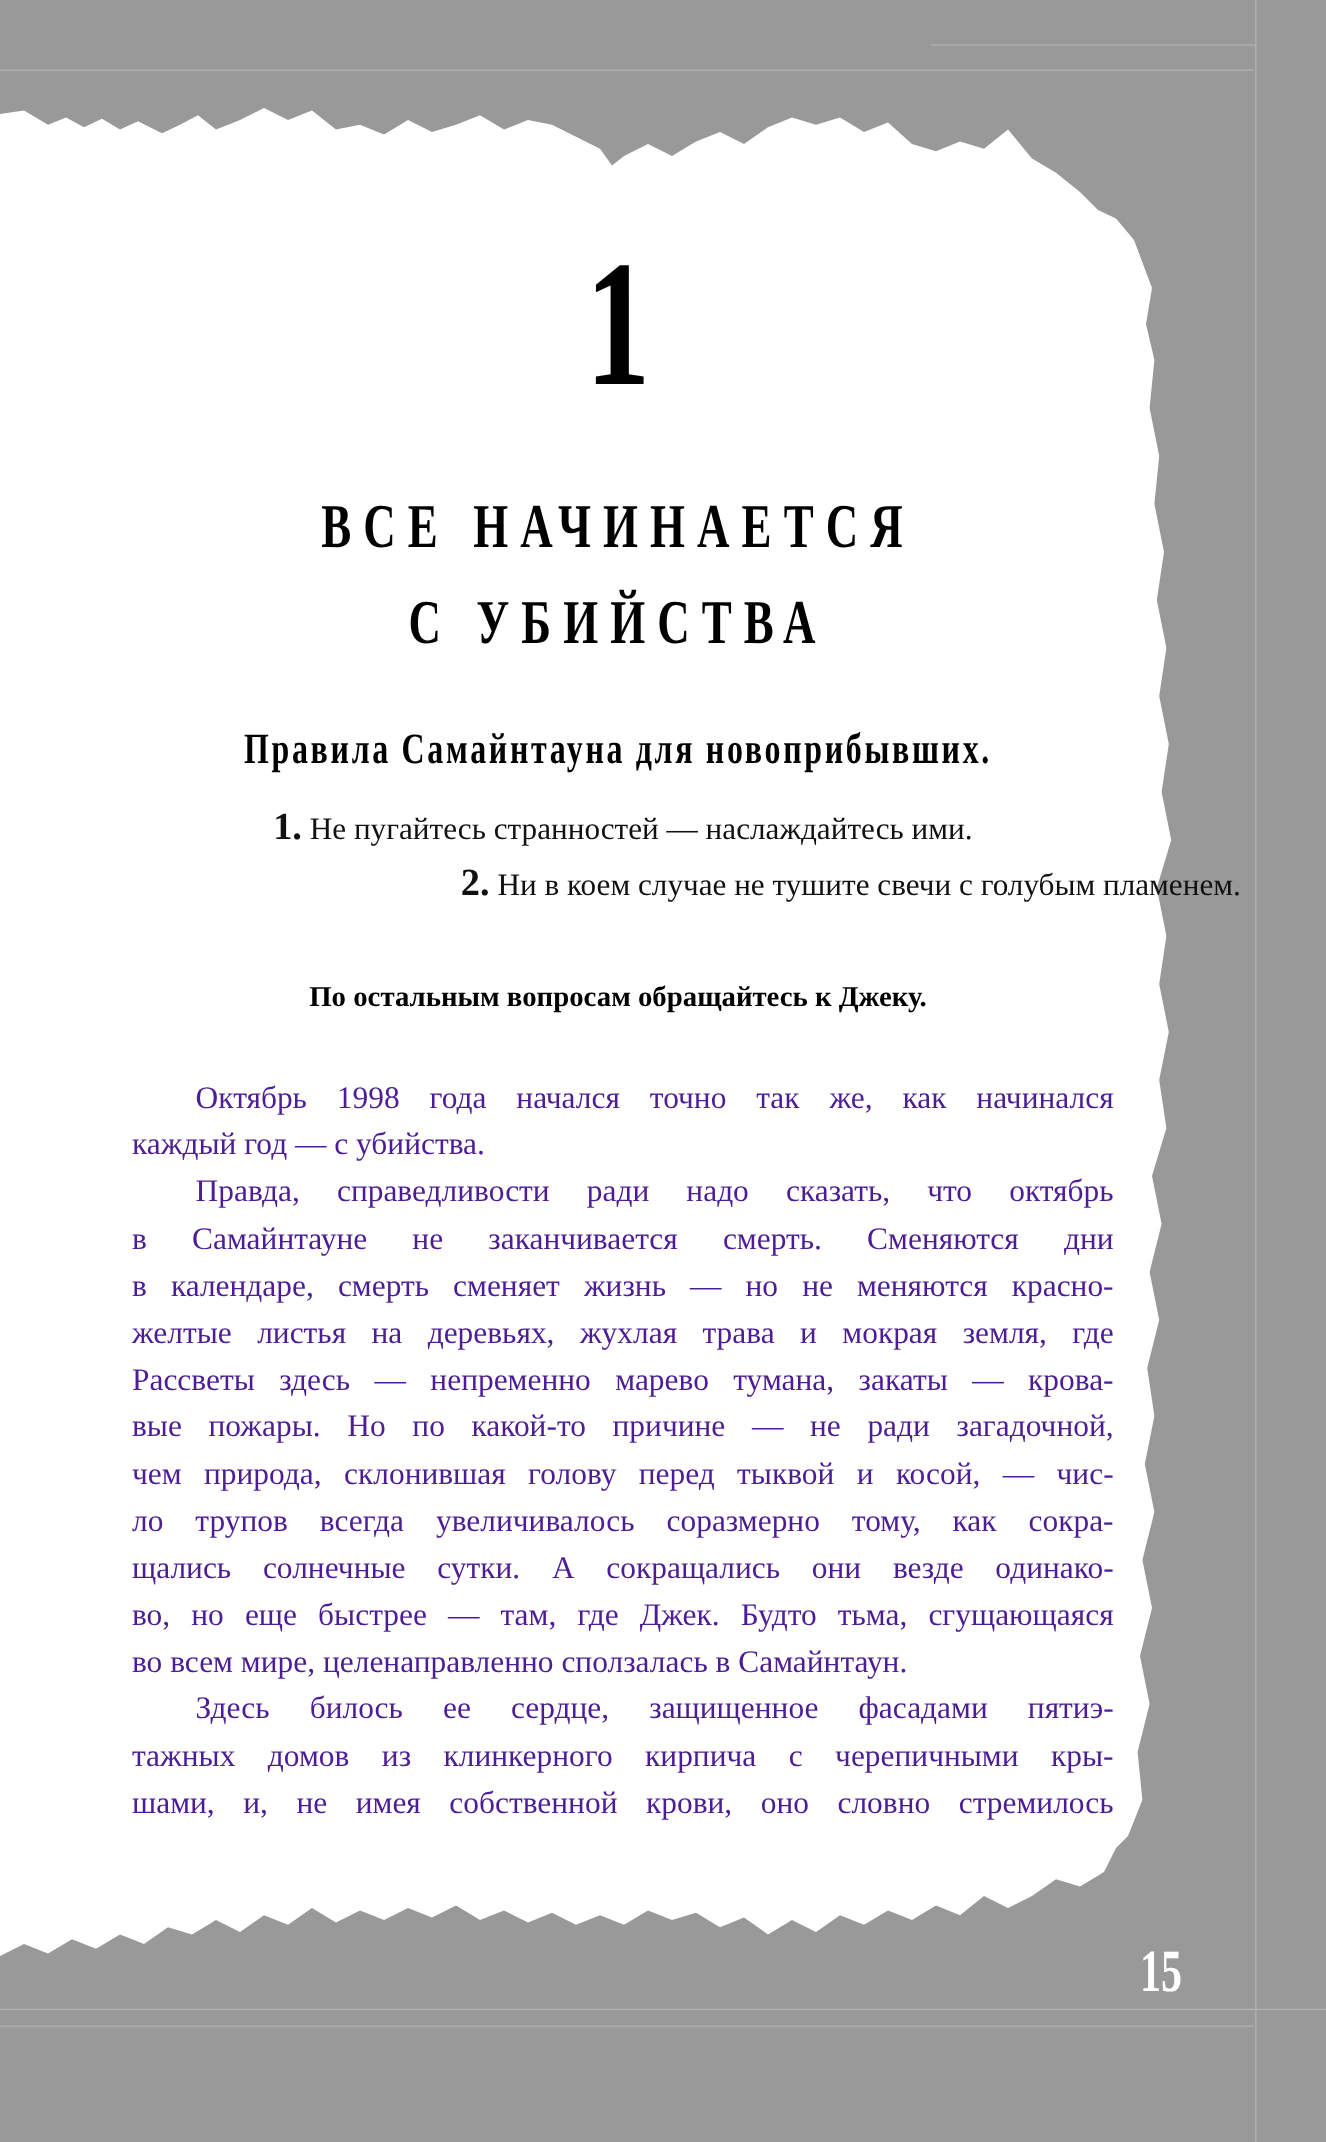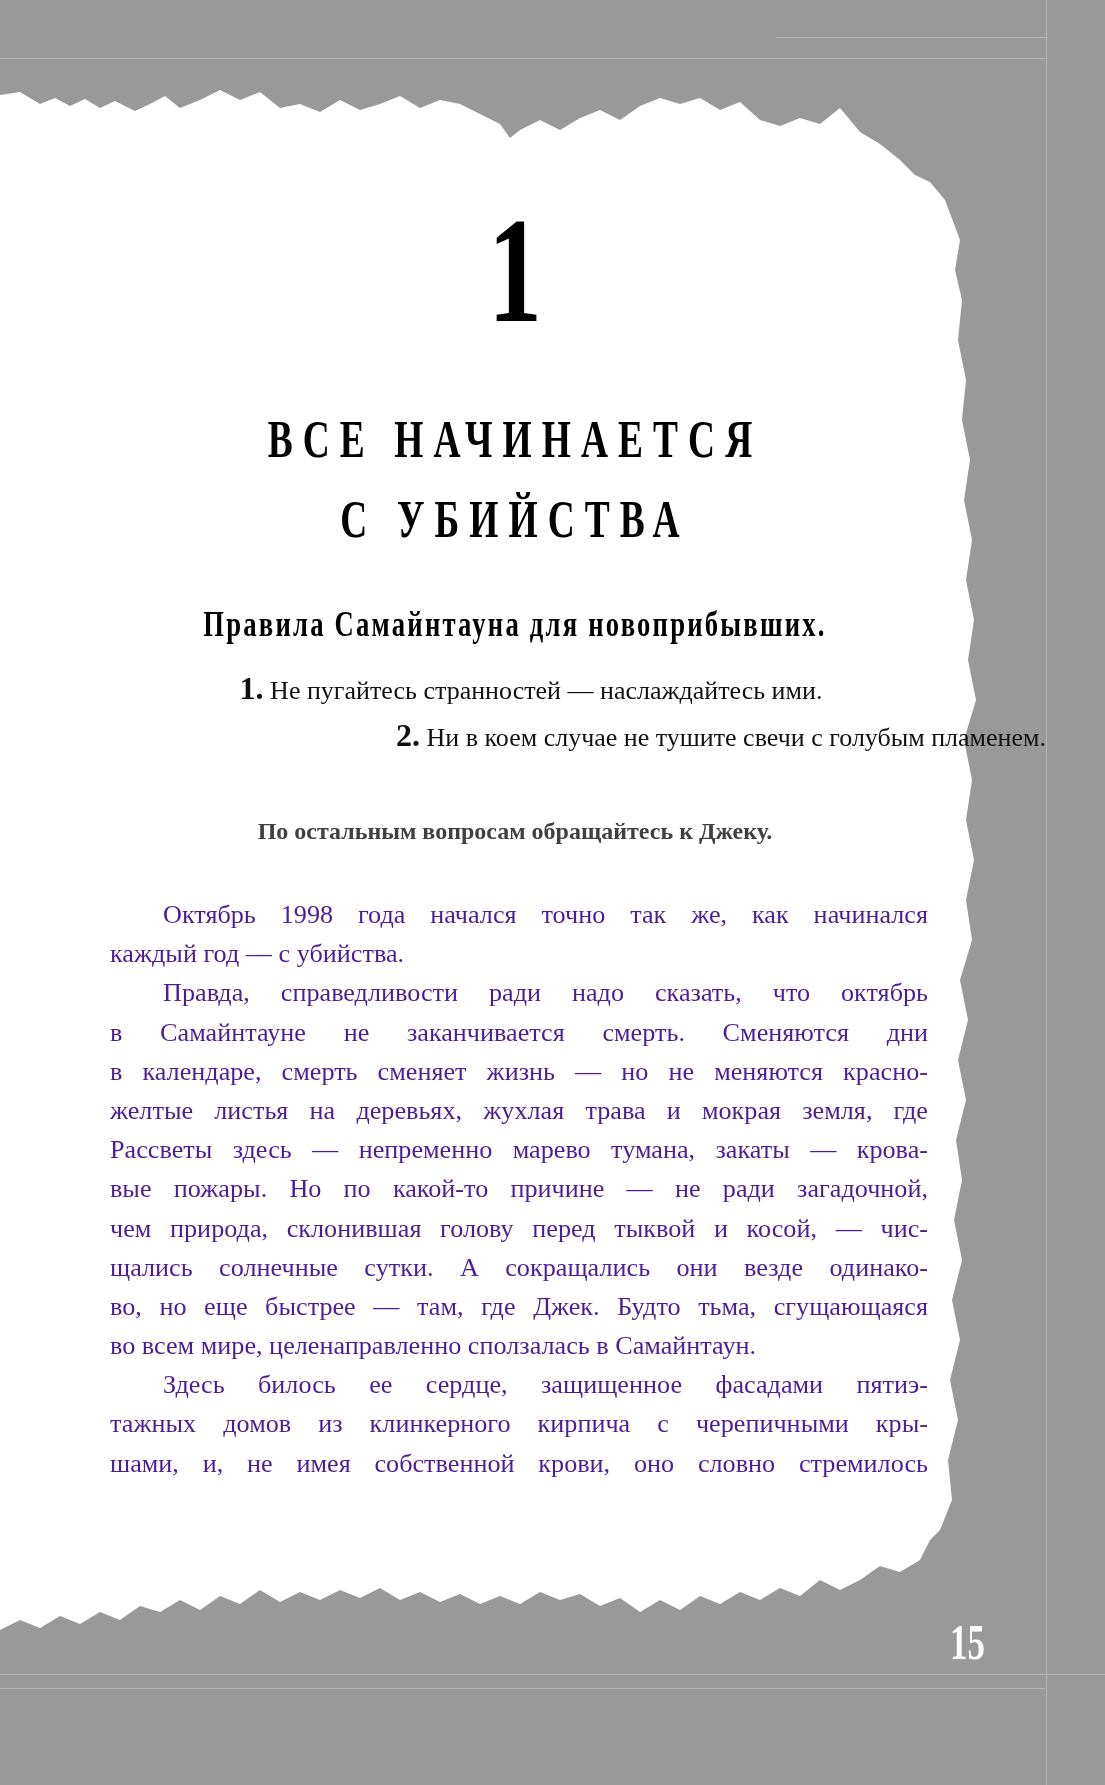--- a/index.html
+++ b/index.html
@@ -4,23 +4,23 @@
 <style>
   html, body { margin:0; padding:0; }
   body { width:1105px; height:1785px; position:relative; overflow:hidden; background:#999999; font-family:"Liberation Serif", "DejaVu Serif", serif; }
   .page-bg { position:absolute; left:0; top:0; width:1105px; height:1785px; background:#999999; }
   .paper { position:absolute; left:0; top:0; width:1105px; height:1785px; }
   .trim-line { position:absolute; background:#b4b4b4; }
   .content { position:absolute; left:0; top:0; width:1105px; height:1785px; }
   .chapter-num { position:absolute; left:0; width:1030px; top:190px; text-align:center; font-size:150px; line-height:160px; font-weight:bold; color:#000; transform:scaleX(0.72); transform-origin:515px 0; }
   .chapter-title { position:absolute; left:0; width:1030px; text-align:center; font-size:52px; line-height:56px; font-weight:bold; letter-spacing:14px; color:#000; transform:scaleX(0.72); transform-origin:515px 0; }
   .subtitle { position:absolute; left:0; width:1030px; top:604px; text-align:center; font-size:36px; line-height:40px; font-weight:bold; letter-spacing:3px; color:#000; transform:scaleX(0.74); transform-origin:515px 0; }
-  .rule { position:absolute; left:16px; width:1030px; text-align:center; font-size:26px; line-height:32px; color:#111; }
+  .rule { position:absolute; left:4px; width:1030px; text-align:center; font-size:26px; line-height:32px; color:#111; }
   .rule .num { font-weight:bold; font-size:32px; }
-  .rules-footer { position:absolute; left:0; width:1030px; top:815px; text-align:center; font-size:24px; line-height:32px; font-weight:bold; color:#404040; }
+  .rules-footer { position:absolute; left:0; width:1030px; top:815px; text-align:center; font-size:24px; line-height:32px; font-weight:bold; color:#000000; }
   .body-text { position:absolute; left:110px; width:818px; top:895px; font-size:26.2px; line-height:39.2px; color:#4c1d95; }
   .body-text .line { display:block; text-align:justify; text-align-last:justify; white-space:nowrap; height:39.2px; }
   .body-text .line.indent { padding-left:53px; }
   .body-text .line.last { text-align-last:left; }
   .page-number { position:absolute; left:950px; top:1614px; font-size:50px; line-height:56px; font-weight:bold; color:#ffffff; transform:scaleX(0.7); transform-origin:0 0; }
 </style>
 </head>
 <body>
 
 <div class="page-bg"></div>
@@ -58,20 +58,21 @@
   <div class="body-text">
     <span class="line indent">Октябрь 1998 года начался точно так же, как начинался</span>
     <span class="line last">каждый год — с убийства.</span>
     <span class="line indent">Правда, справедливости ради надо сказать, что октябрь</span>
     <span class="line">в Самайнтауне не заканчивается смерть.  Сменяются дни</span>
     <span class="line">в календаре, смерть сменяет жизнь — но не меняются красно-</span>
     <span class="line">желтые листья на деревьях, жухлая трава и мокрая земля, где</span>
     <span class="line">Рассветы здесь — непременно марево тумана, закаты — крова-</span>
     <span class="line">вые пожары. Но по какой-то причине — не ради загадочной,</span>
     <span class="line">чем природа, склонившая голову перед тыквой и косой, — чис-</span>
+    <span class="line">ло трупов всегда увеличивалось соразмерно тому, как сокра-</span>
     <span class="line">щались солнечные сутки. А сокращались они везде одинако-</span>
     <span class="line">во, но еще быстрее — там, где Джек. Будто тьма, сгущающаяся</span>
     <span class="line last">во всем мире, целенаправленно сползалась в Самайнтаун.</span>
     <span class="line indent">Здесь билось ее сердце, защищенное фасадами пятиэ-</span>
     <span class="line">тажных домов из клинкерного кирпича с черепичными кры-</span>
     <span class="line">шами, и, не имея собственной крови, оно словно стремилось</span>
   </div>
 
   <div class="page-number">15</div>
 </div>

